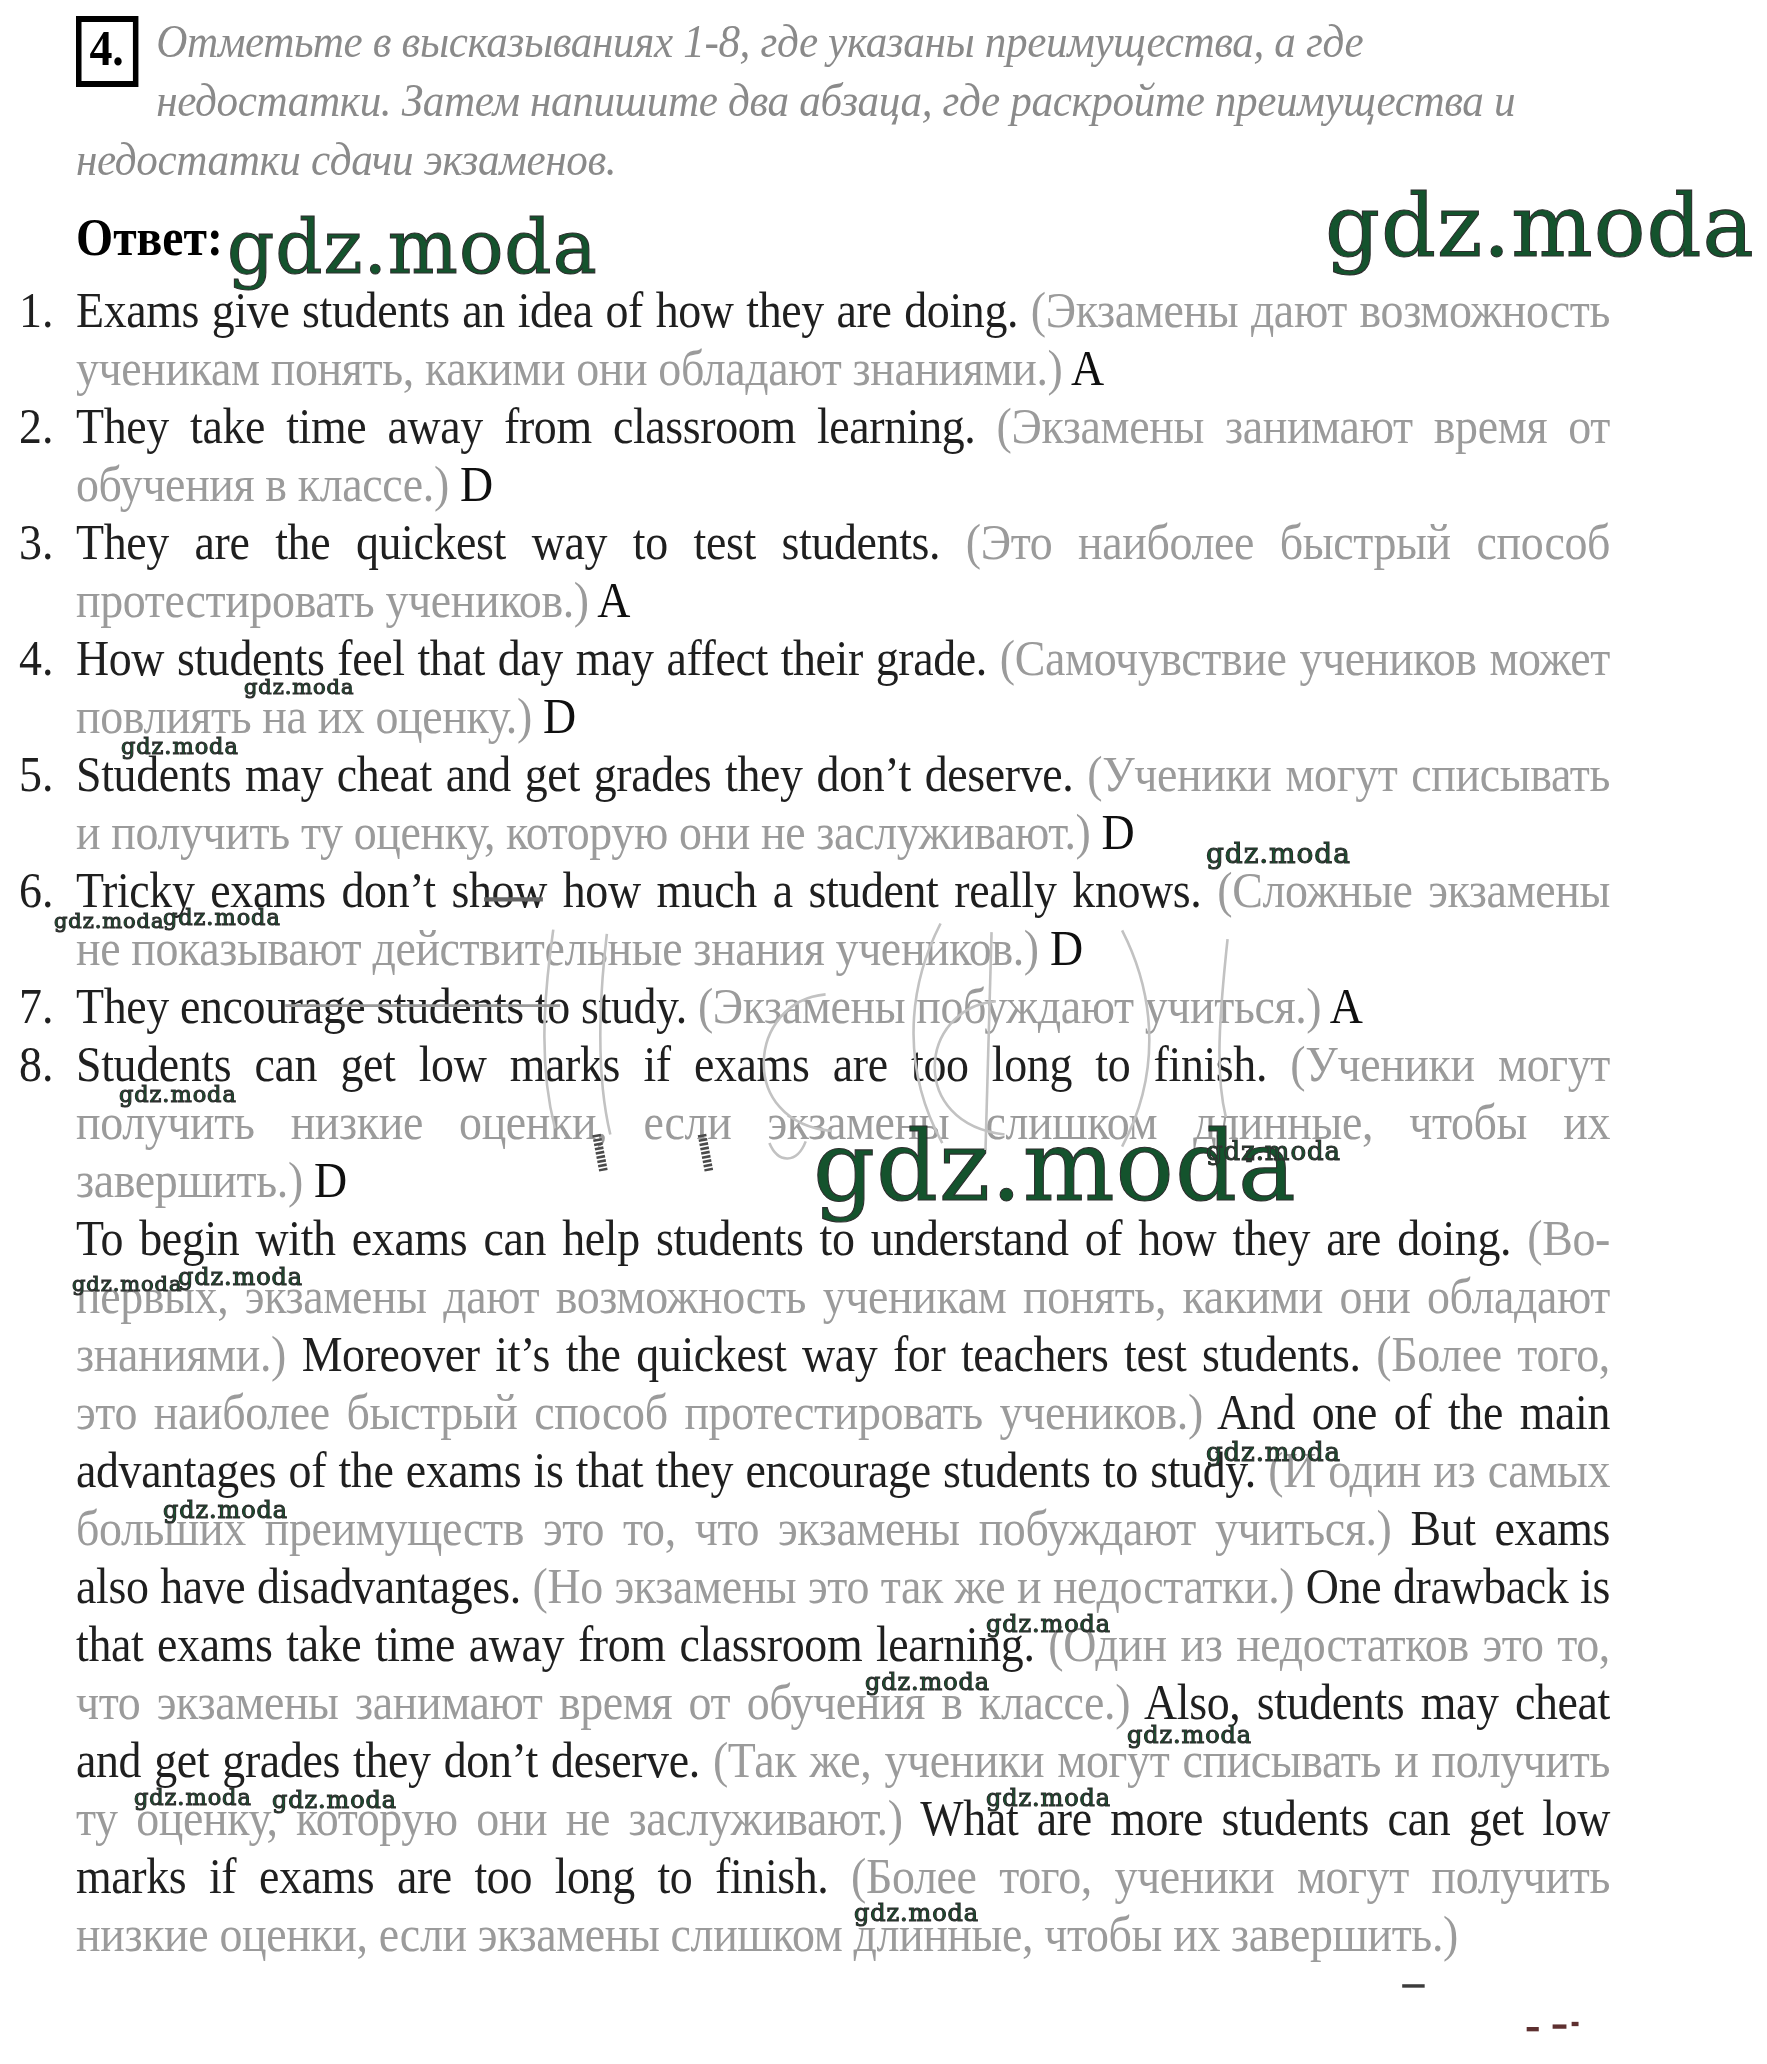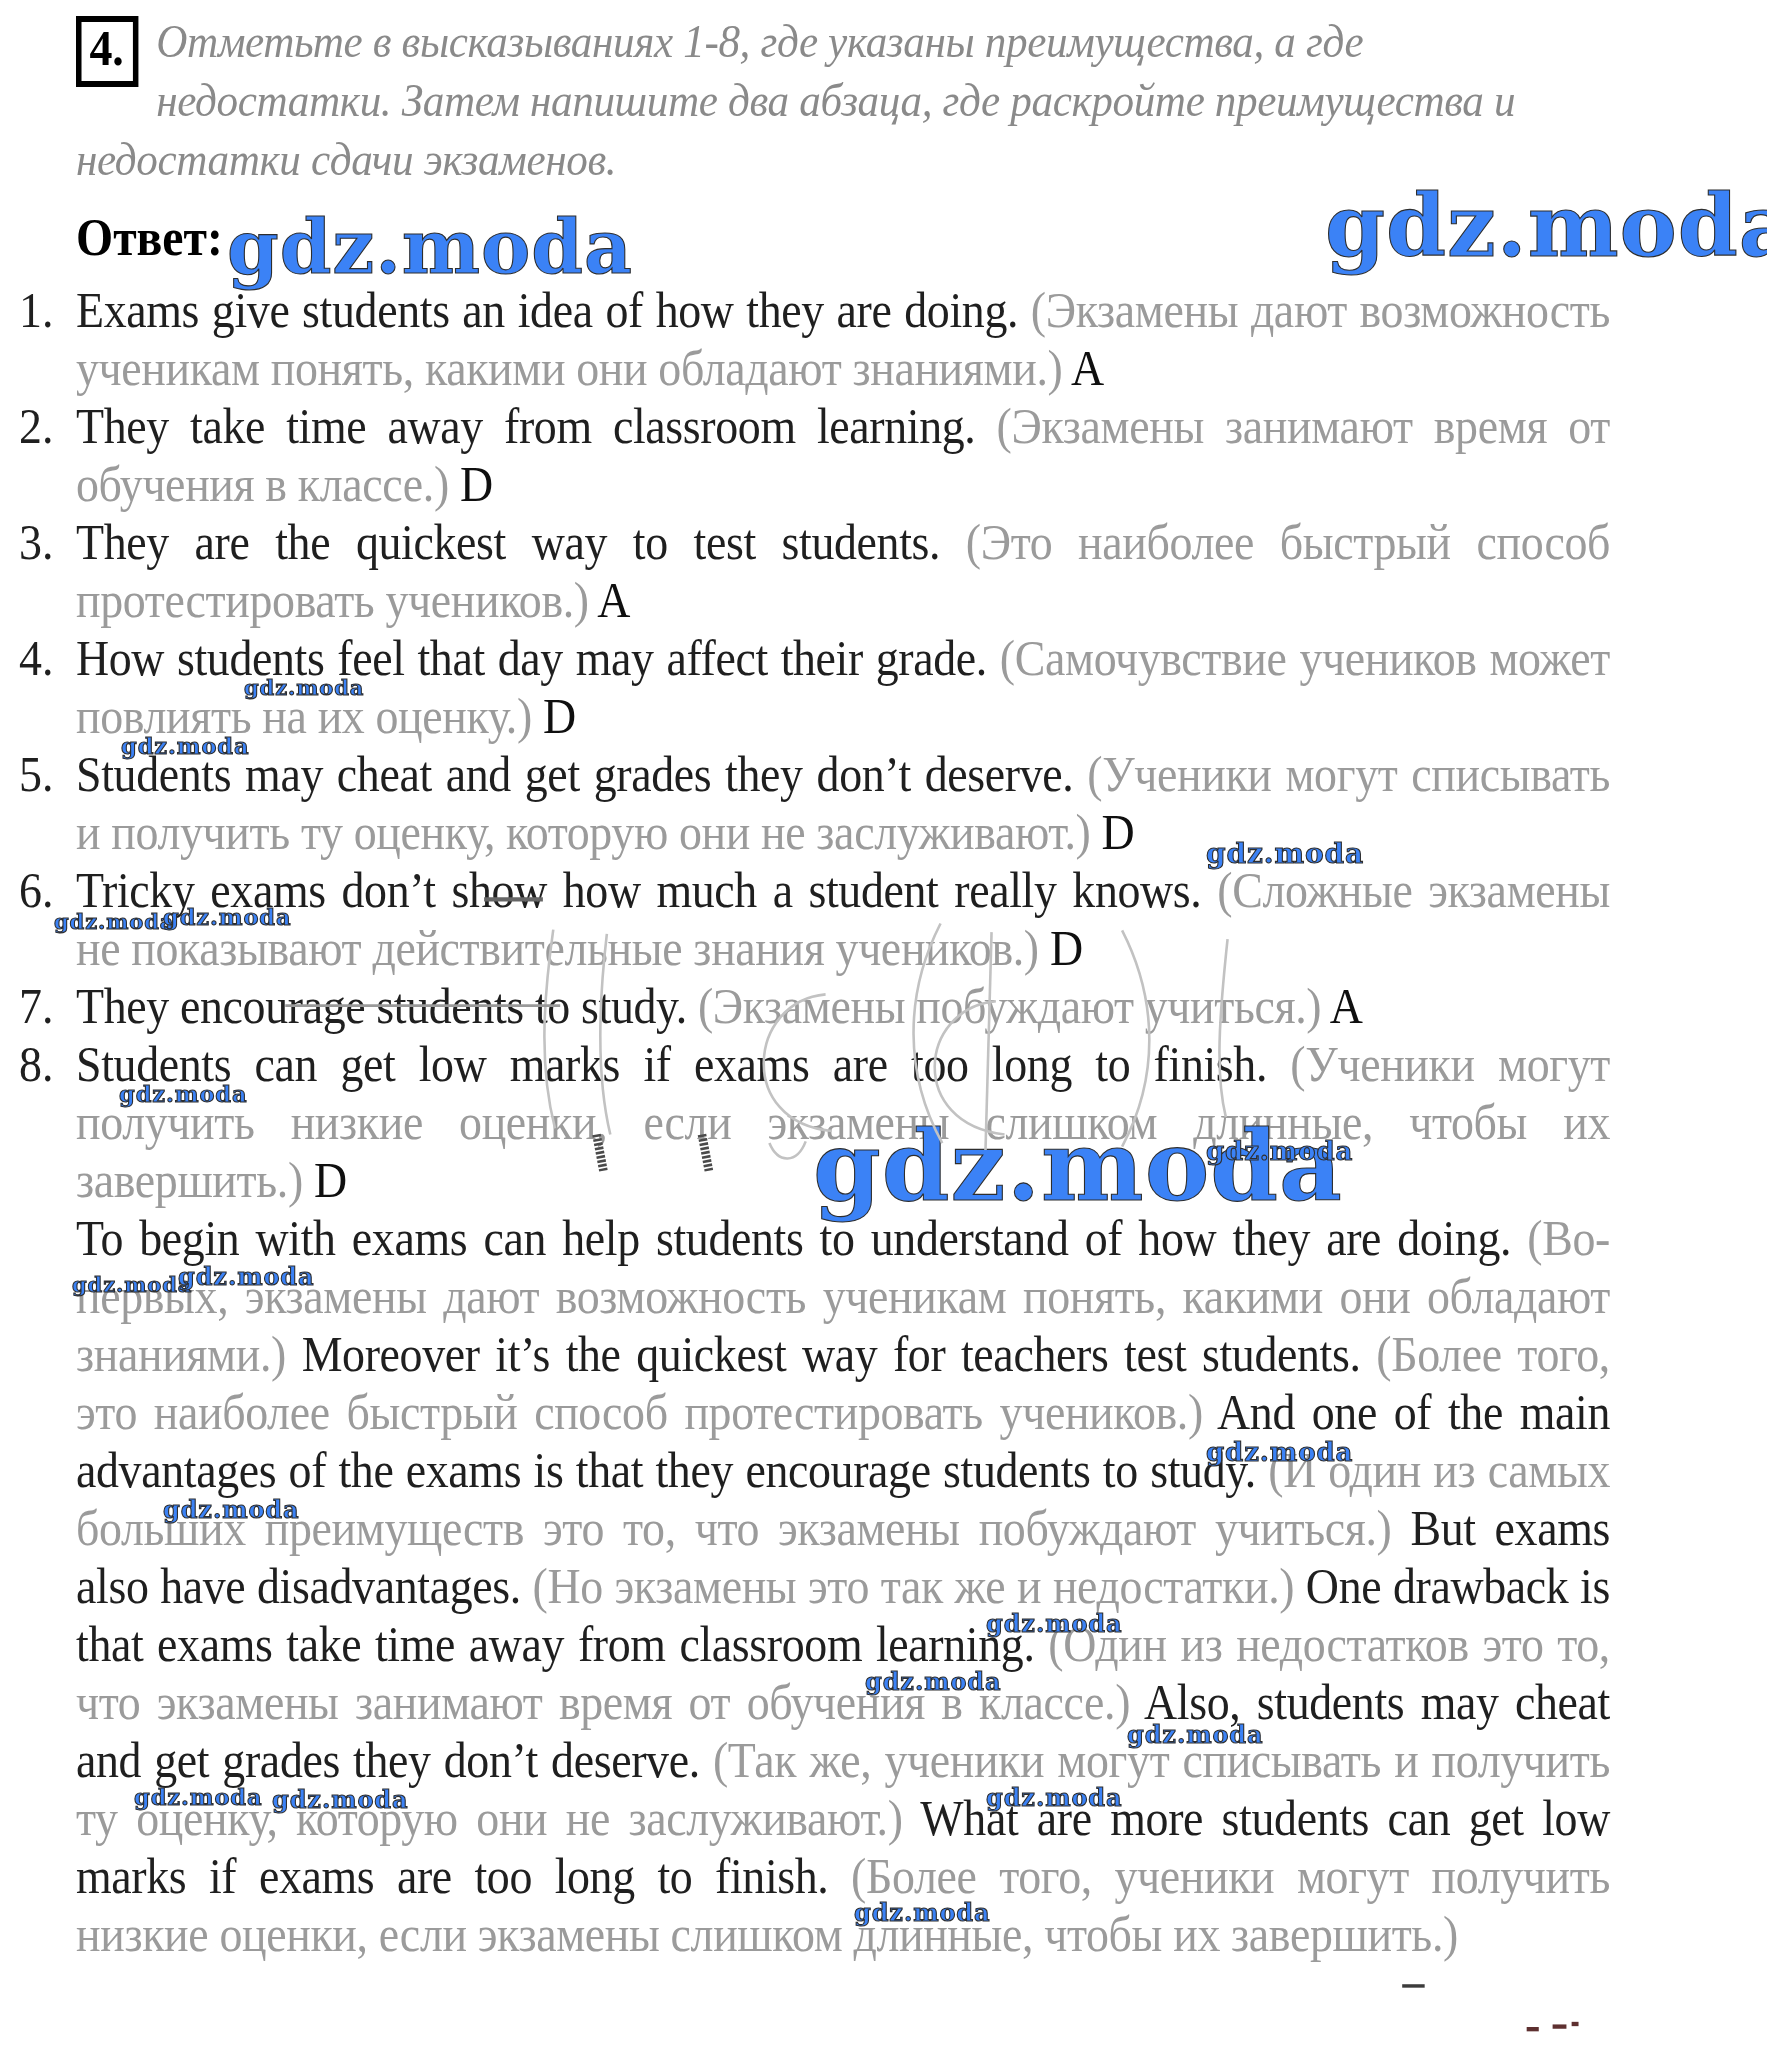--- a/index.html
+++ b/index.html
@@ -73,22 +73,22 @@
   }
   .en   { color: #1f1f1f; }
   .ru   { color: #9b9b9b; }
   .mark { color: #0f0f0f; }
 
   
   .wm {
     position: absolute;
     z-index: 2;
     font-family: "DejaVu Serif", serif;
-    font-weight: 700;
-    color: #3b82f6;
+    font-weight: 400;
+    color: #14532d;
     -webkit-text-stroke: 1.1px #2e2e2e;
     letter-spacing: 0.9px;
     white-space: nowrap;
     pointer-events: none;
     line-height: 1;
   }
   .ghost-svg {
     position: absolute;
     left: 0; top: 0;
     z-index: 2;

